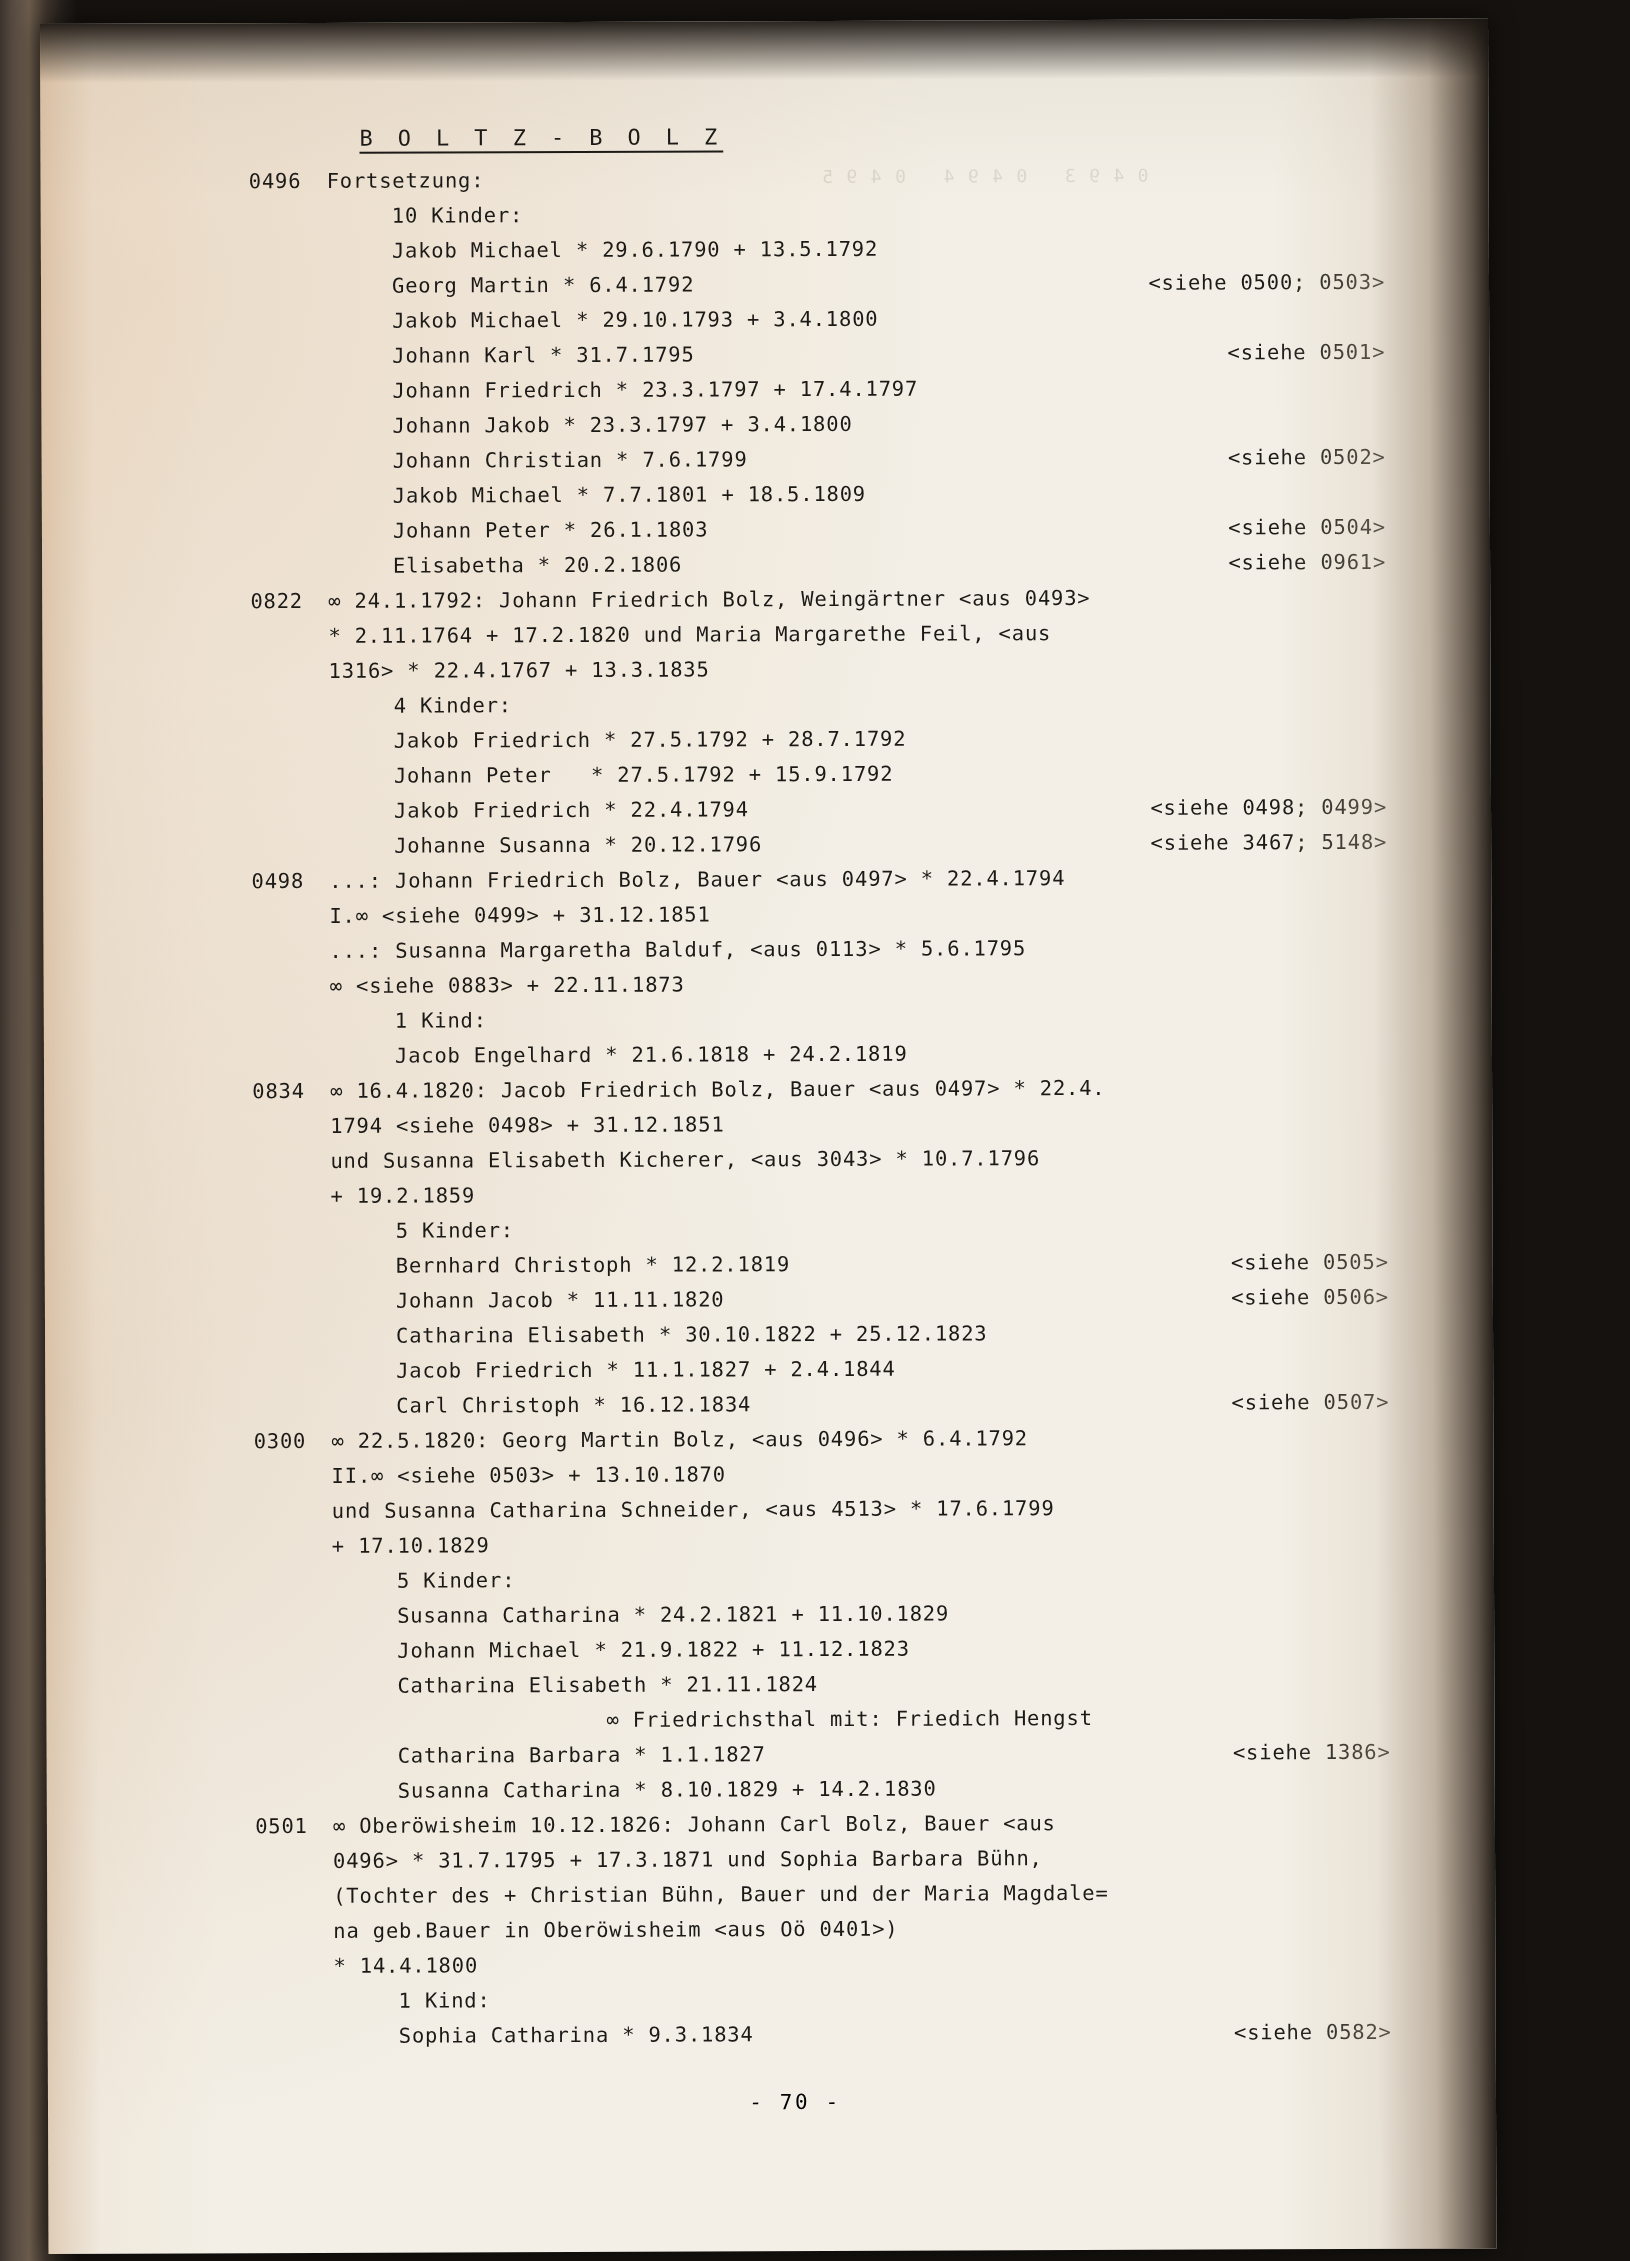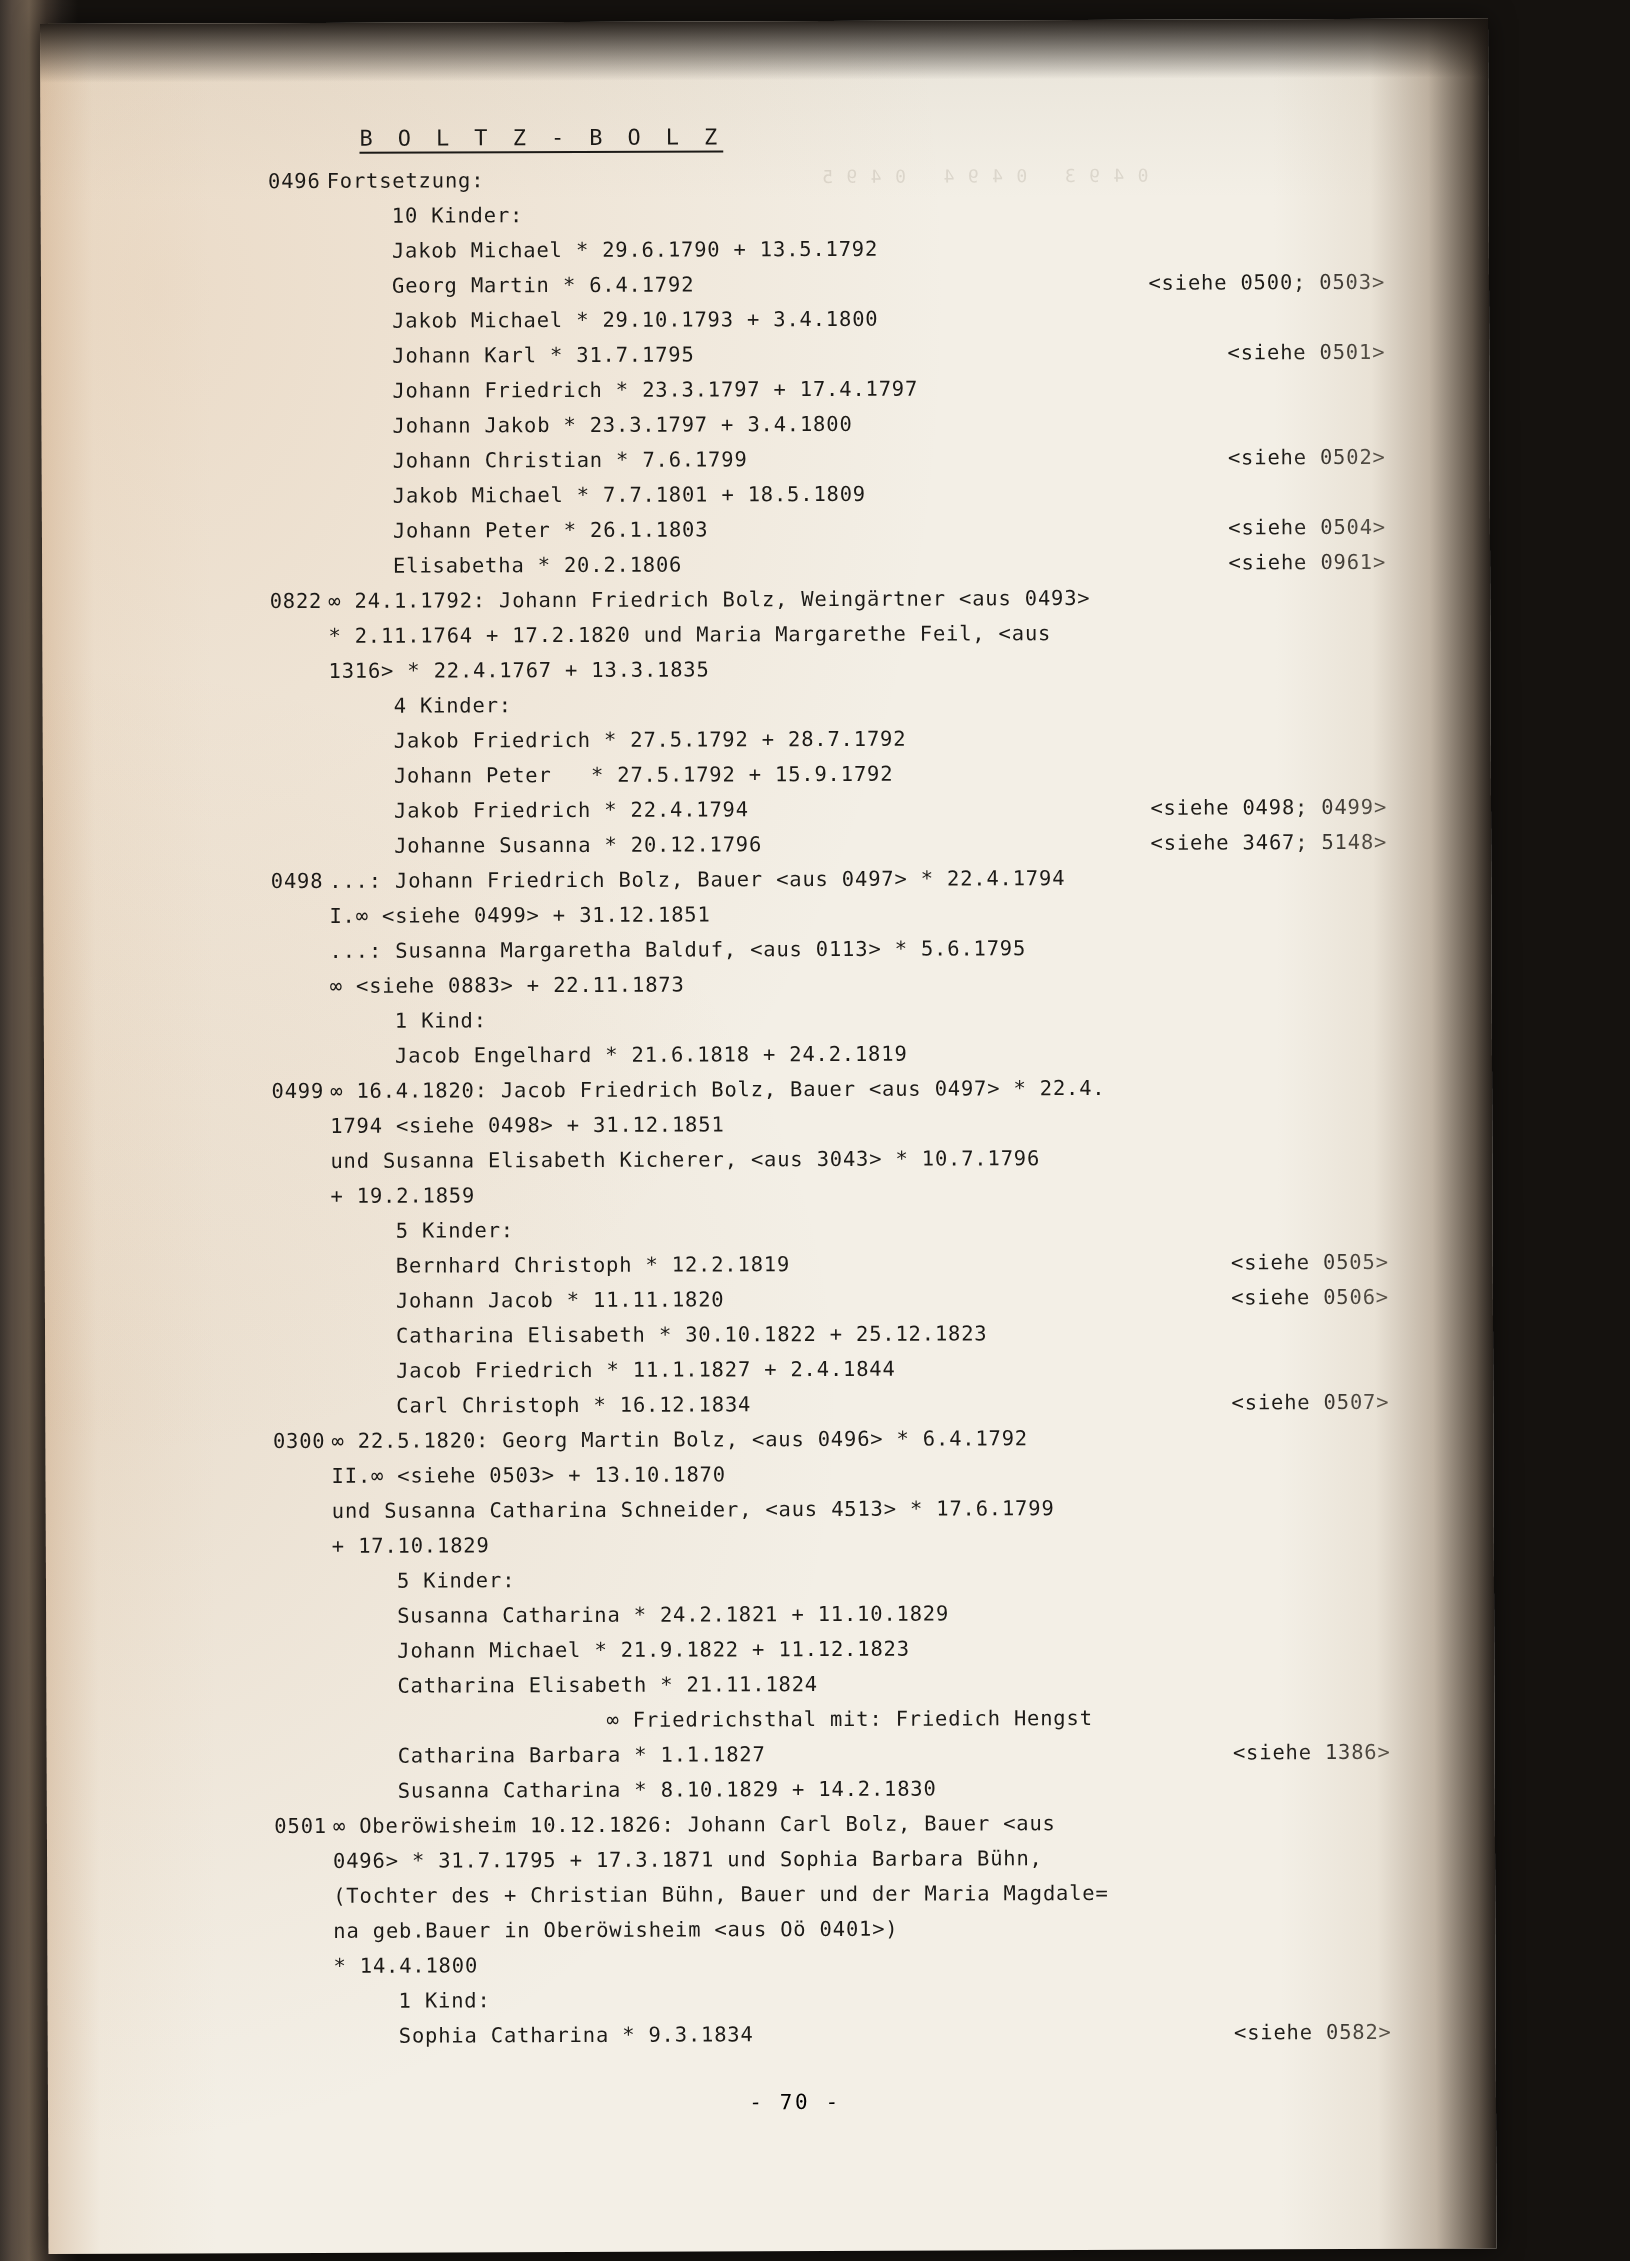--- a/index.html
+++ b/index.html
@@ -111,21 +111,21 @@
   .entry {
     position: relative;
     padding-left: 143px;
     margin-bottom: 0;
   }
   .entry .num {
     position: absolute;
     left: 46px;
     top: 0;
     width: 91px;
-    text-align: right;
+    text-align: center;
   }
   .line { white-space: pre; }
   .indent1 { padding-left: 65px; }
   .indent2 { padding-left: 65px; }
   .rowflex {
     display: flex;
     justify-content: space-between;
     white-space: pre;
   }
   .rowflex .rr { padding-left: 19.6px; }
@@ -182,21 +182,21 @@
           <div class="entry">
             <div class="num">0498</div>
             <div class="line">...: Johann Friedrich Bolz, Bauer &lt;aus 0497&gt; * 22.4.1794</div>
             <div class="line">I.∞ &lt;siehe 0499&gt; + 31.12.1851</div>
             <div class="line">...: Susanna Margaretha Balduf, &lt;aus 0113&gt; * 5.6.1795</div>
             <div class="line">∞ &lt;siehe 0883&gt; + 22.11.1873</div>
             <div class="line indent1">1 Kind:</div>
             <div class="line indent1">Jacob Engelhard * 21.6.1818 + 24.2.1819</div>
           </div>
           <div class="entry">
-            <div class="num">0499</div>
+            <div class="num">0834</div>
             <div class="line">∞ 16.4.1820: Jacob Friedrich Bolz, Bauer &lt;aus 0497&gt; * 22.4.</div>
             <div class="line">1794 &lt;siehe 0498&gt; + 31.12.1851</div>
             <div class="line">und Susanna Elisabeth Kicherer, &lt;aus 3043&gt; * 10.7.1796</div>
             <div class="line">+ 19.2.1859</div>
             <div class="line indent1">5 Kinder:</div>
             <div class="line indent1 rowflex"><span>Bernhard Christoph * 12.2.1819</span><span class="rr">&lt;siehe 0505&gt;</span></div>
             <div class="line indent1 rowflex"><span>Johann Jacob * 11.11.1820</span><span class="rr">&lt;siehe 0506&gt;</span></div>
             <div class="line indent1">Catharina Elisabeth * 30.10.1822 + 25.12.1823</div>
             <div class="line indent1">Jacob Friedrich * 11.1.1827 + 2.4.1844</div>
             <div class="line indent1 rowflex"><span>Carl Christoph * 16.12.1834</span><span class="rr">&lt;siehe 0507&gt;</span></div>

